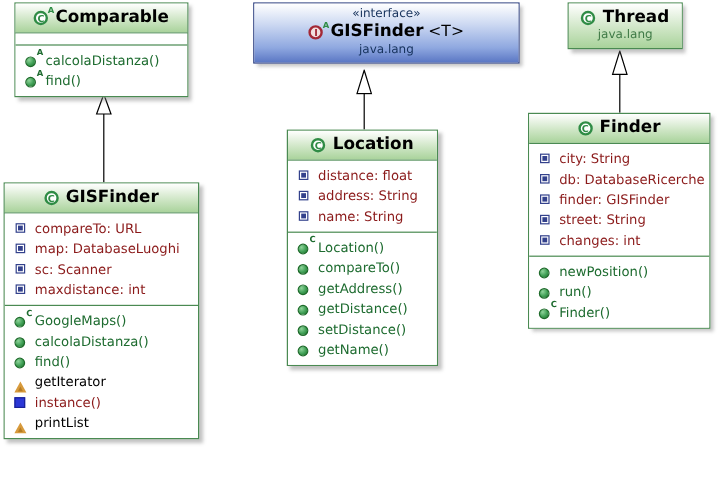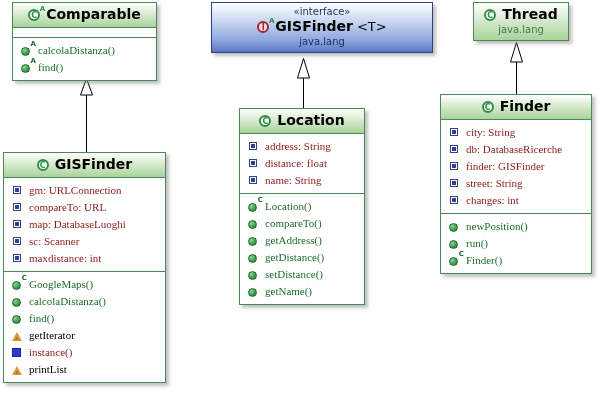--- a/index.html
+++ b/index.html
@@ -79,24 +79,24 @@
 
   .member {
     display: flex;
     align-items: center;
     gap: 6px;
     font-size: 11px;
     line-height: 17px;
     height: 17px;
     white-space: nowrap;
   }
-  .member .mname { display: inline-block; font-family: Liberation Serif, serif; }
+  .member .mname { display: inline-block; }
   .m-field  { color: #8b1a1a; }
   .m-method { color: #1d6b2f; }
-  .m-plain  { color: #000000; }
+  .m-plain  { color: #000000; align-items: flex-end; }
 
   
   .ic {
     width: 11px;
     height: 11px;
     flex: 0 0 11px;
     position: relative;
     display: inline-block;
   }
   
@@ -276,24 +276,20 @@
       <div class="class-title">
         <span class="ticon">
           <span class="ring">C</span>
         </span>
         <span>GISFinder</span>
       </div>
     </div>
     <div class="compartment">
       <div class="member m-field">
         <span class="ic ic-field"></span>
-        <span class="mname">gm: URLConnection</span>
-      </div>
-      <div class="member m-field">
-        <span class="ic ic-field"></span>
         <span class="mname">compareTo: URL</span>
       </div>
       <div class="member m-field">
         <span class="ic ic-field"></span>
         <span class="mname">map: DatabaseLuoghi</span>
       </div>
       <div class="member m-field">
         <span class="ic ic-field"></span>
         <span class="mname">sc: Scanner</span>
       </div>
@@ -352,25 +348,25 @@
       <div class="class-title">
         <span class="ticon">
           <span class="ring">C</span>
         </span>
         <span>Location</span>
       </div>
     </div>
     <div class="compartment">
       <div class="member m-field">
         <span class="ic ic-field"></span>
+        <span class="mname">distance: float</span>
+      </div>
+      <div class="member m-field">
+        <span class="ic ic-field"></span>
         <span class="mname">address: String</span>
-      </div>
-      <div class="member m-field">
-        <span class="ic ic-field"></span>
-        <span class="mname">distance: float</span>
       </div>
       <div class="member m-field">
         <span class="ic ic-field"></span>
         <span class="mname">name: String</span>
       </div>
     </div>
     <div class="compartment">
       <div class="member m-method">
         <span class="ic ic-method">
             <span class="sup c">C</span>

